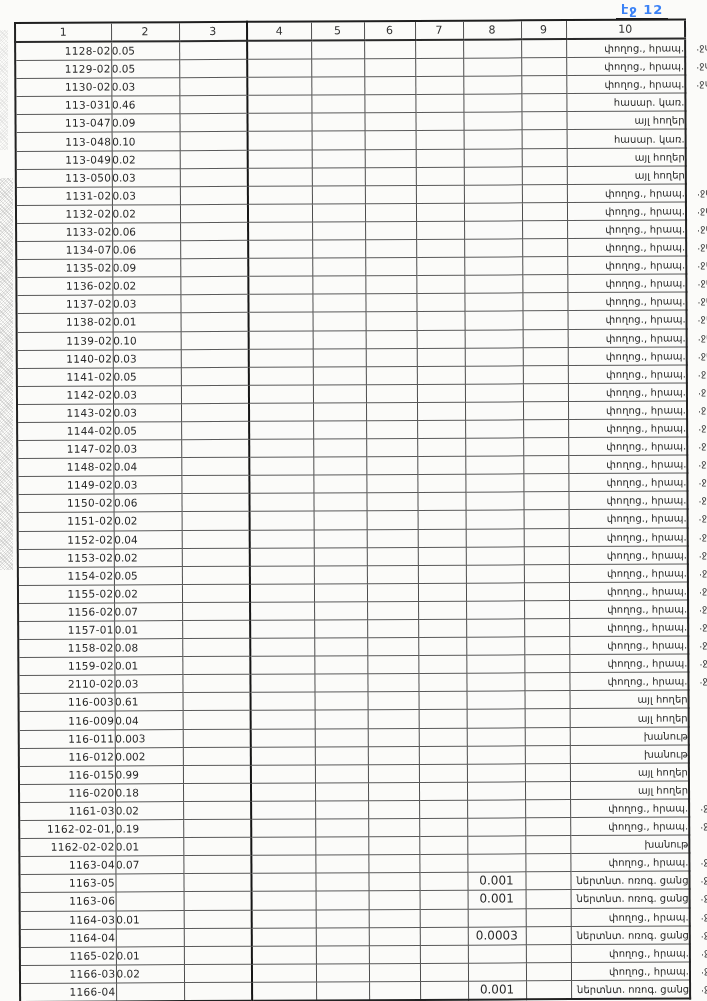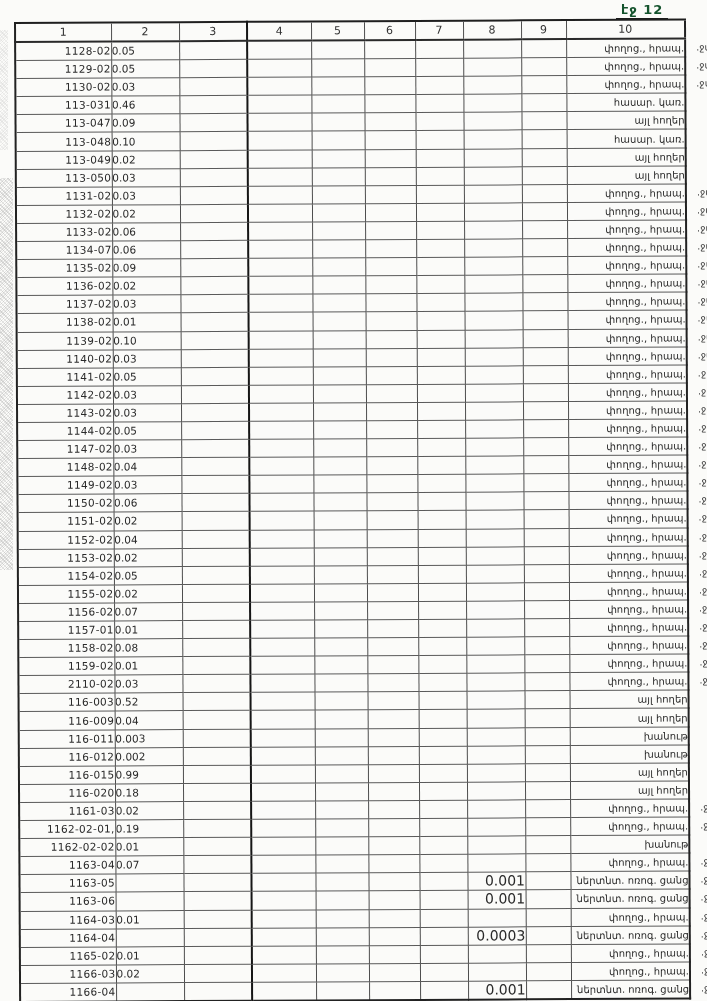--- a/index.html
+++ b/index.html
@@ -4,21 +4,21 @@
 <style>
   html,body{margin:0;padding:0;}
   body{
     width:707px;height:1001px;position:relative;overflow:hidden;
     background:#fbfbf9;
     font-family:"DejaVu Sans",sans-serif;
     color:#262626;
   }
   .page-label{
     position:absolute;top:2px;left:616px;
-    font-size:13px;font-weight:bold;color:#14532d;
+    font-size:13px;font-weight:bold;color:#3b82f6;
     border-bottom:2px solid #1c1c1c;padding:0 5px 1px 5px;
     letter-spacing:1px;
   }
   .sheet{
     position:absolute;left:14px;top:22px;
     transform:rotate(-0.3deg);transform-origin:0 0;
   }
   table{
     border-collapse:collapse;table-layout:fixed;width:670px;
     border:2px solid #222;
@@ -34,21 +34,21 @@
     color:#2a2a2a;
   }
   thead th{
     font-weight:normal;font-size:11px;color:#333;text-align:center;
     border-top:2px solid #1f1f1f;border-bottom:2px solid #2a2a2a;
     height:16px;
   }
   td{border-top:1px solid #5a5a5a;border-bottom:1px solid #5a5a5a;}
   td.c1{text-align:right;padding-left:0;letter-spacing:.3px;}
   td.c2{text-align:left;}
-  td.c8{text-align:right;font-size:14px;}
+  td.c8{text-align:center;font-size:12px;}
   td.c10{text-align:right;padding-left:3px;font-size:10px;}
   th.c3,td.c3{border-right:2px solid #161616;}
   th.c1,td.c1{border-left:2px solid #222;}
   .marks{
     position:absolute;left:676px;top:20px;width:30px;
   }
   .mark{
     height:18.1px;line-height:18.1px;
     font-size:9.5px;color:#3d3d3d;padding-left:6px;
   }
@@ -526,21 +526,21 @@
           <td class="c4"></td>
           <td class="c5"></td>
           <td class="c6"></td>
           <td class="c7"></td>
           <td class="c8"></td>
           <td class="c9"></td>
           <td class="c10">փողոց., հրապ.</td>
         </tr>
         <tr>
           <td class="c1">116-003</td>
-          <td class="c2">0.52</td>
+          <td class="c2">0.61</td>
           <td class="c3"></td>
           <td class="c4"></td>
           <td class="c5"></td>
           <td class="c6"></td>
           <td class="c7"></td>
           <td class="c8"></td>
           <td class="c9"></td>
           <td class="c10">այլ հողեր</td>
         </tr>
         <tr>

